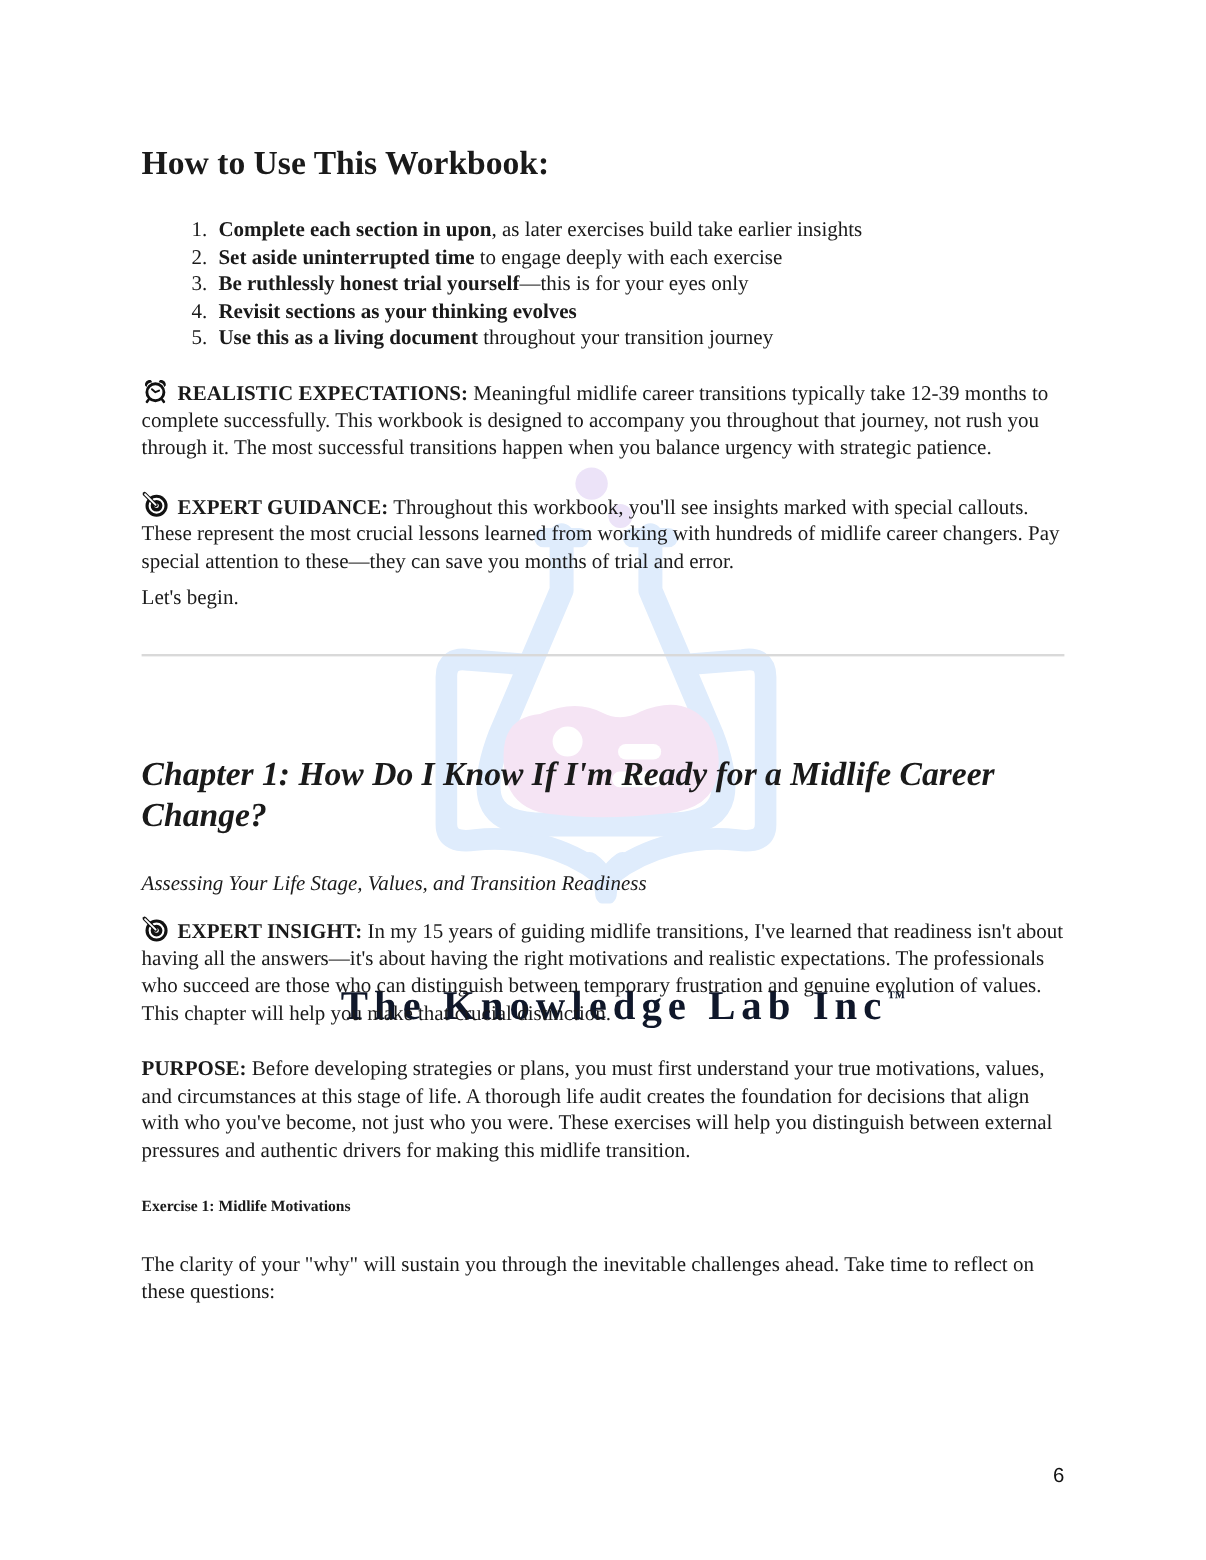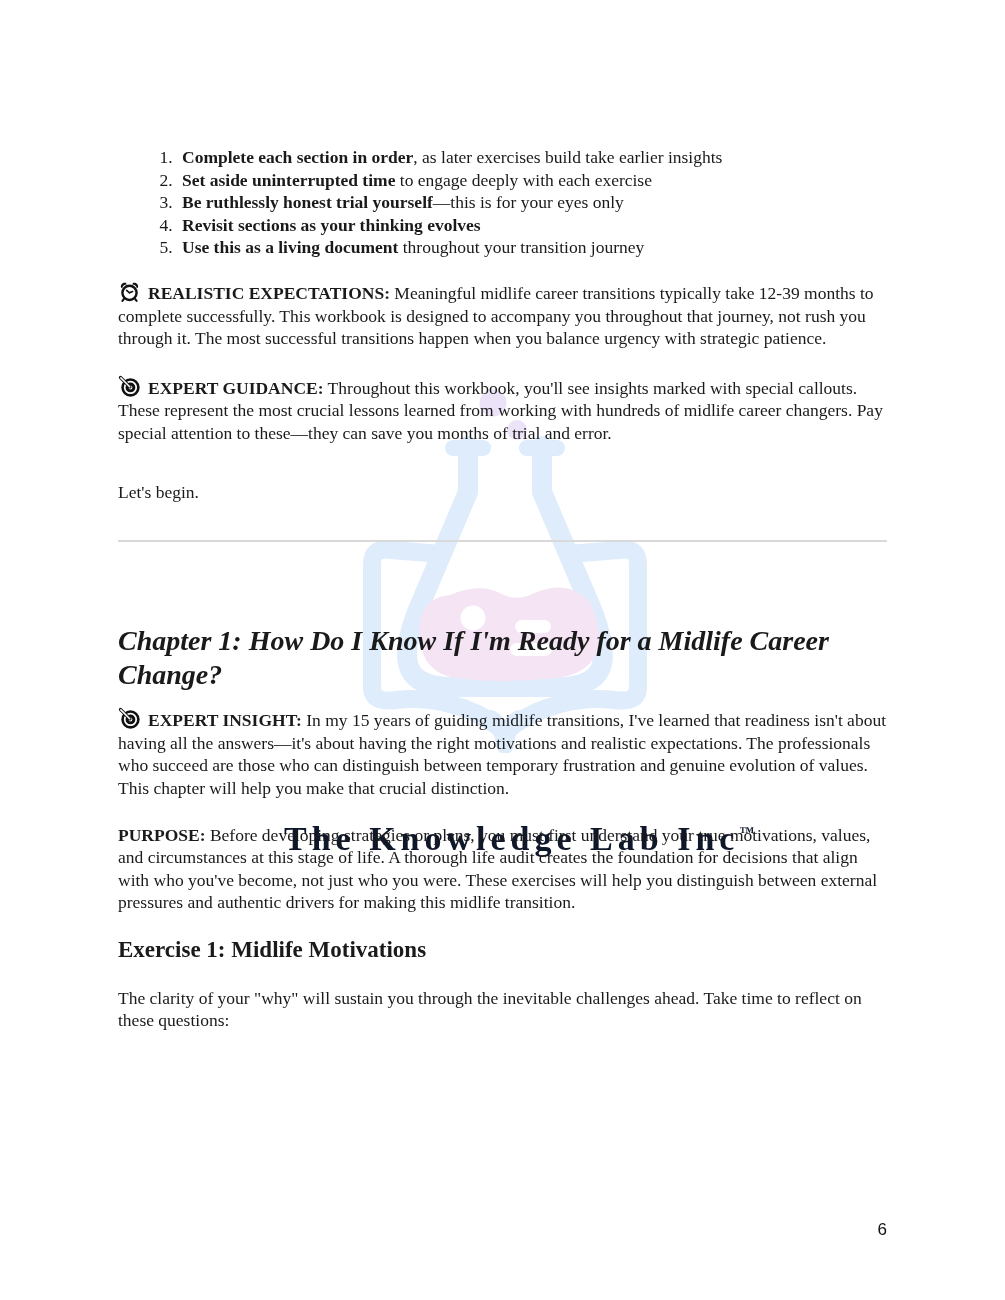--- a/index.html
+++ b/index.html
@@ -44,40 +44,40 @@
     padding:0 0 0 59px;
     font-size:17.5px;line-height:22.6px;
   }
   .steps li{margin:0;padding-left:5px;}
   p{
     margin:0;
     font-size:17.5px;line-height:22.6px;
   }
   .callout-1{margin-top:21px;}
   .callout-2{margin-top:25px;}
-  .closing{margin-top:36px;}
+  .closing{margin-top:7px;}
   .divider{
     margin:37px 0 0 0;
     border:none;
     border-top:2px solid #d9d9d9;
     height:0;
   }
   .chapter-title{
     margin:82px 0 0 0;
     font-size:28px;line-height:34px;font-weight:bold;font-style:italic;
   }
   .chapter-subtitle{
     margin-top:28px;
     font-style:italic;
   }
   .insight-para{margin-top:15px;}
   .purpose-para{margin-top:24px;}
   .exercise-heading{
     margin:23px 0 0 0;
-    font-size:23px;line-height:25px;font-weight:bold;
+    font-size:13px;line-height:25px;font-weight:bold;
   }
   .exercise-intro{margin-top:25px;}
   .callout-icon{
     display:inline-block;
     vertical-align:-4px;
     margin-right:7px;
   }
   .page-number{
     position:absolute;
     top:1220px;right:118px;
@@ -111,23 +111,24 @@
     <circle cx="123" cy="230" r="12.5" fill="#ffffff"></circle>
     <rect x="165" y="232" width="36" height="13" rx="6.5" fill="#ffffff"></rect>
     <rect x="160" y="255" width="42" height="13" rx="6.5" fill="#ffffff"></rect>
   </g>
 </svg>
 
 <div class="watermark-text"><span>The Knowledge Lab Inc</span><span class="tm">™</span></div>
 
 <div class="content">
 
+  <h1 class="doc-title">How to Use This Workbook:</h1>
 
   <ol class="steps">
-    <li><b>Complete each section in order</b><span>, as later exercises build take earlier insights</span></li>
+    <li><b>Complete each section in upon</b><span>, as later exercises build take earlier insights</span></li>
     <li><b>Set aside uninterrupted time</b><span> to engage deeply with each exercise</span></li>
     <li><b>Be ruthlessly honest trial yourself</b><span>—this is for your eyes only</span></li>
     <li><b>Revisit sections as your thinking evolves</b><span></span></li>
     <li><b>Use this as a living document</b><span> throughout your transition journey</span></li>
   </ol>
 
   <p class="callout-1">
     <svg class="callout-icon" width="23" height="23" viewBox="0 0 24 24" aria-hidden="true">
       <circle cx="12" cy="13.4" r="7.4" fill="#fff" stroke="#111" stroke-width="2.5"></circle>
       <path d="M12 13.4 L9 10.8 M12 13.4 L15.2 12" stroke="#111" stroke-width="1.7" stroke-linecap="round" fill="none"></path>
@@ -148,20 +149,21 @@
     </svg><b>EXPERT GUIDANCE:</b>
     <span>Throughout this workbook, you'll see insights marked with special callouts. These represent the most crucial lessons learned from working with hundreds of midlife career changers. Pay special attention to these—they can save you months of trial and error.</span>
   </p>
 
   <p class="closing">Let's begin.</p>
 
   <hr class="divider">
 
   <h1 class="chapter-title">Chapter 1: How Do I Know If I'm Ready for a Midlife Career Change?</h1>
 
+  <p class="chapter-subtitle">Assessing Your Life Stage, Values, and Transition Readiness</p>
 
   <p class="insight-para">
     <svg class="callout-icon" width="23" height="23" viewBox="0 0 24 24" aria-hidden="true">
       <circle cx="13" cy="13" r="9.6" fill="#111"></circle>
       <circle cx="13" cy="13" r="6" fill="none" stroke="#fff" stroke-width="1.8"></circle>
       <circle cx="13" cy="13" r="2" fill="#fff"></circle>
       <path d="M2.6 2.6 L12.4 12.4" stroke="#111" stroke-width="3.4" stroke-linecap="round" fill="none"></path>
       <path d="M3 3 L12.2 12.2" stroke="#fff" stroke-width="1.6" stroke-linecap="round" fill="none"></path>
     </svg><b>EXPERT INSIGHT:</b>
     <span>In my 15 years of guiding midlife transitions, I've learned that readiness isn't about having all the answers—it's about having the right motivations and realistic expectations. The professionals who succeed are those who can distinguish between temporary frustration and genuine evolution of values. This chapter will help you make that crucial distinction.</span>

